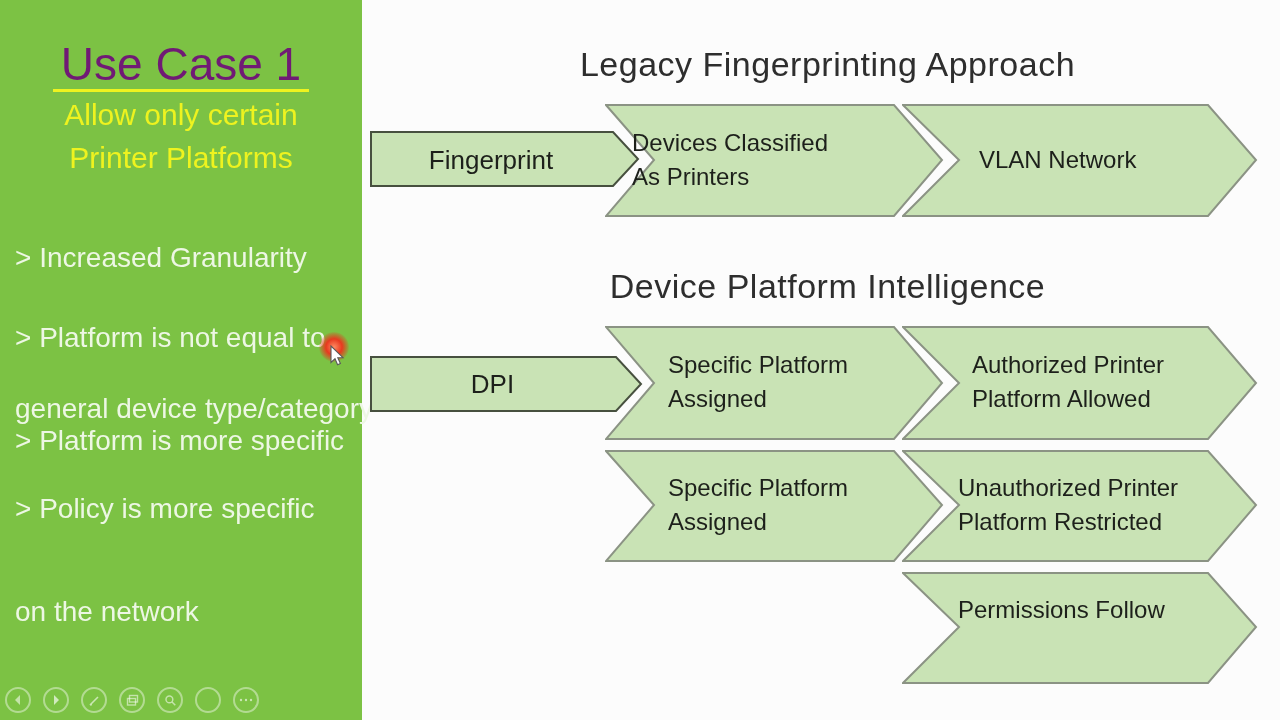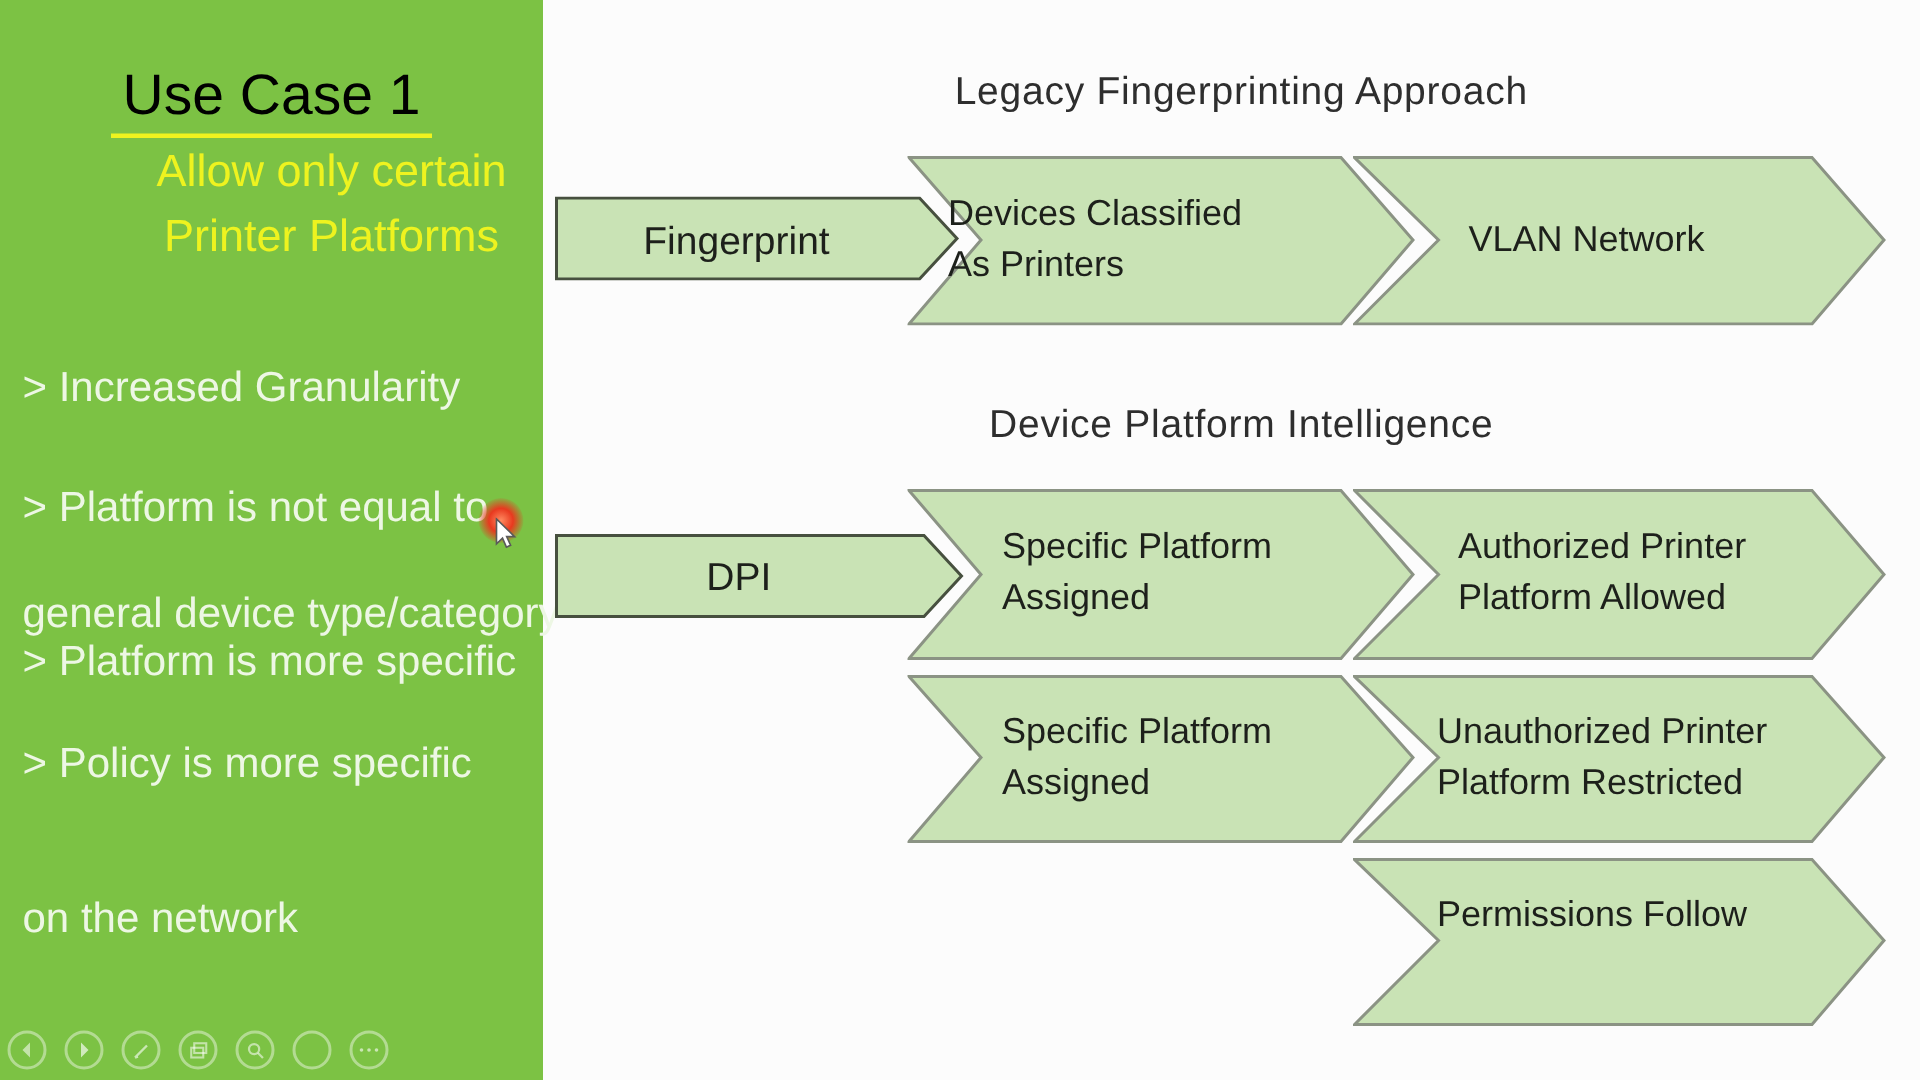--- a/index.html
+++ b/index.html
@@ -8,43 +8,43 @@
     background:#fcfcfc;
     font-family:"Liberation Sans","DejaVu Sans",sans-serif;
   }
   
   .sidebar{
     position:absolute;left:0;top:0;width:362px;height:720px;
     background:#7cc244;
   }
   .uc-title-wrap{position:absolute;left:0;top:42px;width:362px;text-align:center;}
   .uc-title{
-    display:inline-block;color:#000000;font-size:38px;line-height:44px;
+    display:inline-block;color:#701a75;font-size:46px;line-height:44px;
     border-bottom:3px solid #eef31f;padding:0 8px 3px 8px;
   }
   .uc-sub{position:absolute;left:0;width:362px;text-align:center;
-    color:#eef31f;font-size:30px;line-height:36px;padding-left:40px;}
+    color:#eef31f;font-size:30px;line-height:36px;}
   .uc-sub.l1{top:97px;}
   .uc-sub.l2{top:140px;}
   .bullet{
     position:absolute;left:15px;width:340px;color:#edf7e4;
     font-size:28px;line-height:30px;white-space:nowrap;
   }
   
   .controls{position:absolute;left:5px;top:687px;display:flex;gap:12px;}
   .ctrl{
     width:26px;height:26px;border-radius:50%;
     border:2px solid rgba(255,255,255,0.42);
     display:flex;align-items:center;justify-content:center;box-sizing:border-box;
   }
   .ctrl svg{display:block;}
   
   .heading{
     position:absolute;left:362px;right:0;text-align:center;
-    color:#2e2e2e;font-size:26px;font-weight:500;letter-spacing:0.5px;padding-left:13px;
+    color:#2e2e2e;font-size:34px;font-weight:500;letter-spacing:0.5px;padding-left:13px;
   }
   .heading.h1{top:45px;}
   .heading.h2{top:267px;}
   
   .shape{position:absolute;}
   .shape polygon{fill:#c9e3b5;}
   .shape.pent polygon{stroke:#47503f;stroke-width:2;}
   .shape.chev polygon{stroke:#8b9384;stroke-width:2;}
   .slabel{
     position:absolute;color:#1d201b;font-size:24px;line-height:34px;

